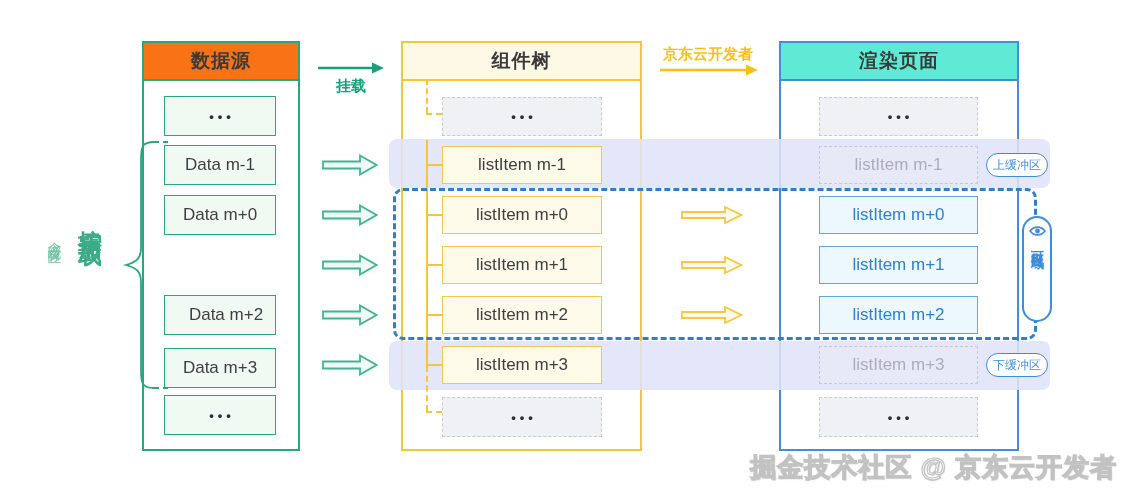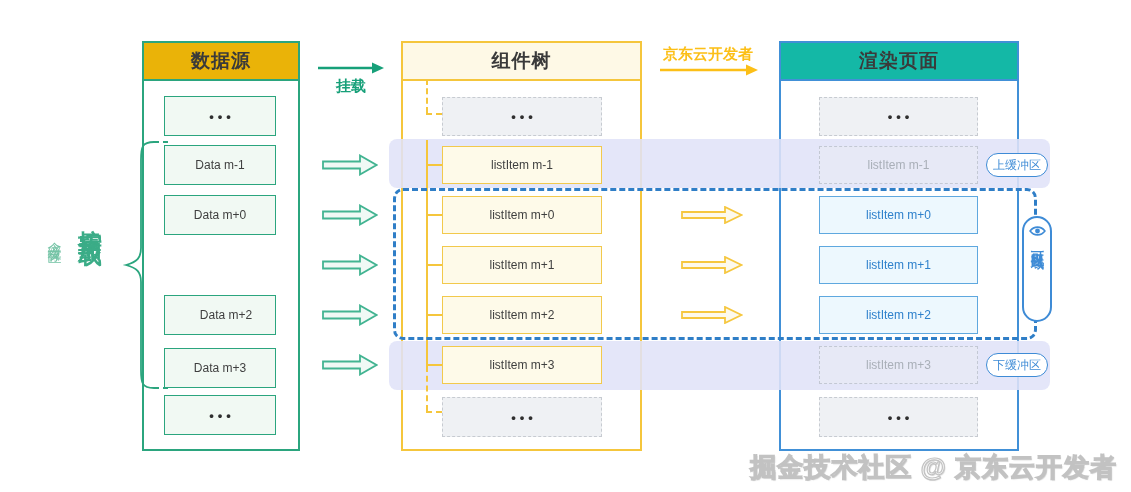--- a/index.html
+++ b/index.html
@@ -9,42 +9,42 @@
   }
   .abs { position:absolute; }
 
   
   .col { position:absolute; top:41px; height:410px; background:#fff; border:2px solid; box-sizing:border-box; z-index:1; }
   .col-ds { left:142px; width:158px; border-color:#2BA57E; }
   .col-ct { left:401px; width:241px; border-color:#F5C63C; }
   .col-rp { left:779px; width:240px; border-color:#4190D7; }
   .col-header { height:36px; display:flex; align-items:center; justify-content:center;
     font-size:19px; color:#3A3A3A; font-weight:600; letter-spacing:1px; border-bottom:2px solid; }
-  .col-ds .col-header { background:#eab308; border-color:#2BA57E; }
+  .col-ds .col-header { background:#f97316; border-color:#2BA57E; }
   .col-ct .col-header { background:#FEF9E6; border-color:#F5C63C; }
-  .col-rp .col-header { background:#14b8a6; border-color:#4190D7; }
+  .col-rp .col-header { background:#5eead4; border-color:#4190D7; }
 
   
   .band { position:absolute; left:389px; width:661px; height:49px;
     background:rgba(224,227,248,0.88); border-radius:8px; z-index:2; }
 
   
   .tline { position:absolute; z-index:3; }
   .tv-dash { border-left:2px dashed #F5C63C; width:0; }
   .th-dash { border-top:2px dashed #F5C63C; height:0; }
   .tv-solid { border-left:2px solid #F5C63C; width:0; }
   .th-solid { border-top:2px solid #F5C63C; height:0; }
 
   
   .viewport-rect { position:absolute; left:393px; top:188px; width:644px; height:152px;
     border:3px dashed #2F7EC7; border-radius:10px; box-sizing:border-box; z-index:3; }
 
   
   .item { position:absolute; box-sizing:border-box; display:flex; align-items:center;
-    justify-content:center; font-size:12px; color:#3F3F3F; z-index:4; background:#fff; }
+    justify-content:center; font-size:17px; color:#3F3F3F; z-index:4; background:#fff; }
   .it-ds { left:164px; width:112px; height:40px; border:1.5px solid #2BA57E; background:#F1F9F3; }
   .it-ct { left:442px; width:160px; height:38px; border:1.5px solid #F2C94C; background:#FEFAE9; }
   .it-rp { left:819px; width:159px; height:38px; }
   .it-rp.visible-item { border:1.5px solid #5FA8DF; background:#EDF8FE; color:#2E81CC; font-weight:500; }
   .it-rp.buffer-item { border:1.5px dashed #C3C8D4; background:rgba(233,235,244,0.55); color:#A9AFB8; }
   .gray-box { border:1.5px dashed #C7CBD1 !important; background:#EFF1F4 !important; color:#3A3A3A; }
   .dots { font-size:13px; font-weight:700; letter-spacing:4px; text-indent:4px; color:#2F2F2F; }
 
   
   .harrow { position:absolute; z-index:4; }

